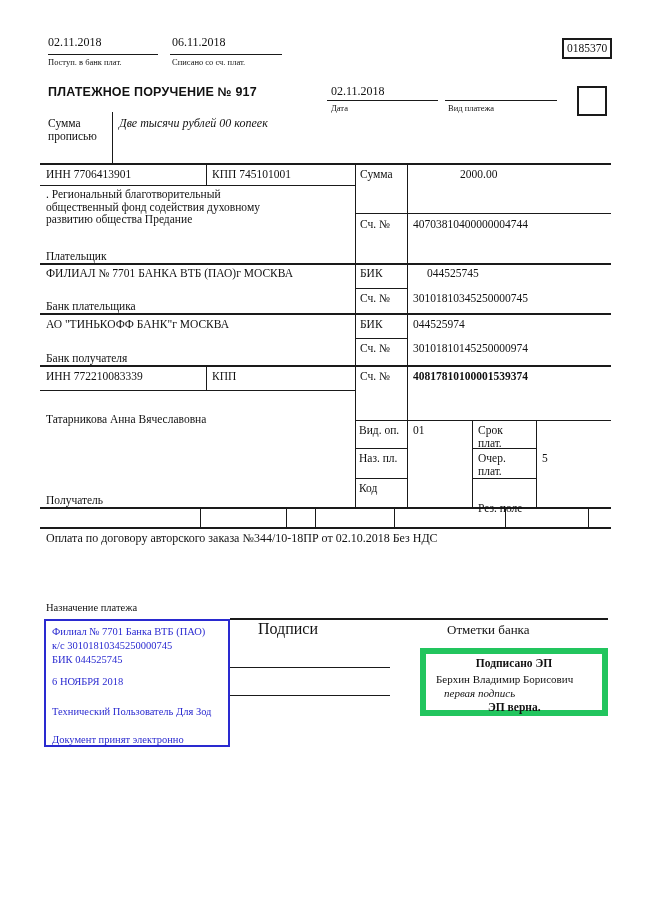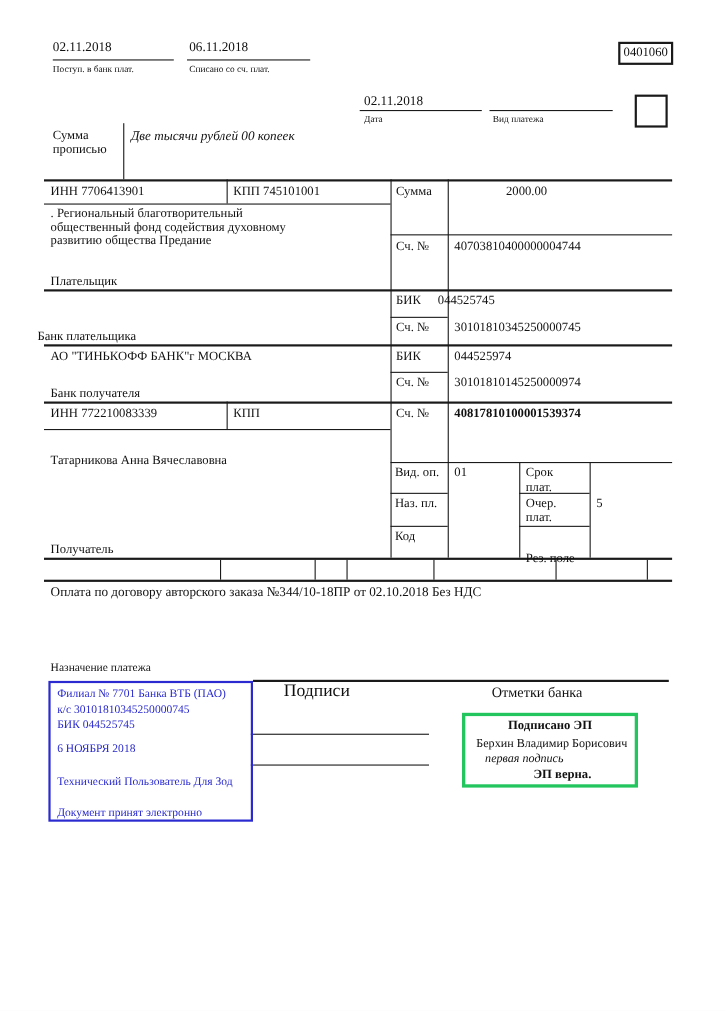--- a/index.html
+++ b/index.html
@@ -19,44 +19,45 @@
   .title{
     position:absolute;font-family:"Liberation Sans", sans-serif;
     font-weight:bold;font-size:12.5px;white-space:nowrap;letter-spacing:.2px;
   }
   .bluebox{
     position:absolute;left:44px;top:619px;width:186px;height:128px;
     border:2px solid #2a2ad0;box-sizing:border-box;background:transparent;padding-left:16px;
   }
   .bluebox .bl{position:absolute;left:6px;font-size:10.5px;line-height:14px;color:#2a2ad0;white-space:nowrap;}
   .stampbox{
-    position:absolute;left:420px;top:648px;width:160px;height:68px;
-    border:3px solid #22c55e;box-sizing:border-box;
+    position:absolute;left:420px;top:648px;width:188px;height:68px;
+    border:6px solid #22c55e;box-sizing:border-box;
   }
   .stampbox .st{position:absolute;font-size:11px;line-height:12px;white-space:nowrap;}
   .b{font-weight:bold;}
   .i{font-style:italic;}
 </style>
 </head>
 <body>
 
 <div class="page">
 
   <span class="t12" style="left:48px;top:36px;">02.11.2018</span>
   <div class="hl" style="left:48px;top:54px;width:110px;"></div>
   <span class="sm" style="left:48px;top:58px;">Поступ. в банк плат.</span>
 
   <span class="t12" style="left:172px;top:36px;">06.11.2018</span>
   <div class="hl" style="left:170px;top:54px;width:112px;"></div>
   <span class="sm" style="left:172px;top:58px;">Списано со сч. плат.</span>
 
   <div class="box" style="left:562px;top:38px;width:50px;height:21px;">
-    <span style="position:absolute;left:0;top:2px;width:100%;text-align:center;font-size:11.5px;">0401060</span>
+    <span style="position:absolute;left:0;top:2px;width:100%;text-align:center;font-size:11.5px;">0185370</span>
   </div>
 
+  <span class="title" style="left:48px;top:85px;">ПЛАТЕЖНОЕ ПОРУЧЕНИЕ № 917</span>
 
   <span class="t12" style="left:331px;top:85px;">02.11.2018</span>
   <div class="hl" style="left:327px;top:100px;width:111px;"></div>
   <span class="sm" style="left:331px;top:104px;">Дата</span>
 
   <div class="hl" style="left:445px;top:100px;width:112px;"></div>
   <span class="sm" style="left:448px;top:104px;">Вид платежа</span>
 
   <div class="box" style="left:577px;top:86px;width:30px;height:30px;"></div>
 
@@ -98,25 +99,26 @@
   <span class="t" style="left:46px;top:168px;">ИНН 7706413901</span>
   <span class="t" style="left:212px;top:168px;">КПП 745101001</span>
   <span class="t" style="left:360px;top:168px;">Сумма</span>
   <span class="t" style="left:413px;top:168px;margin-left:47px;">2000.00</span>
 
   <span class="t wrap" style="left:46px;top:188px;width:250px;">. Региональный благотворительный общественный фонд содействия духовному развитию общества Предание</span>
   <span class="t" style="left:360px;top:218px;">Сч. №</span>
   <span class="t" style="left:413px;top:218px;">40703810400000004744</span>
   <span class="t" style="left:46px;top:250px;">Плательщик</span>
 
+  <span class="t" style="left:46px;top:267px;">ФИЛИАЛ № 7701 БАНКА ВТБ (ПАО)г МОСКВА</span>
   <span class="t" style="left:360px;top:267px;">БИК</span>
-  <span class="t" style="left:398px;top:267px;">044525745</span>
+  <span class="t" style="left:427px;top:267px;">044525745</span>
   <span class="t" style="left:360px;top:292px;">Сч. №</span>
   <span class="t" style="left:413px;top:292px;">30101810345250000745</span>
-  <span class="t" style="left:34px;top:300px;text-align:center;">Банк плательщика</span>
+  <span class="t" style="left:46px;top:300px;text-align:center;">Банк плательщика</span>
 
   <span class="t" style="left:46px;top:318px;">АО "ТИНЬКОФФ БАНК"г МОСКВА</span>
   <span class="t" style="left:360px;top:318px;">БИК</span>
   <span class="t" style="left:413px;top:318px;">044525974</span>
   <span class="t" style="left:360px;top:342px;">Сч. №</span>
   <span class="t" style="left:413px;top:342px;">30101810145250000974</span>
   <span class="t" style="left:46px;top:352px;">Банк получателя</span>
 
   <span class="t" style="left:46px;top:370px;">ИНН 772210083339</span>
   <span class="t" style="left:212px;top:370px;">КПП</span>

